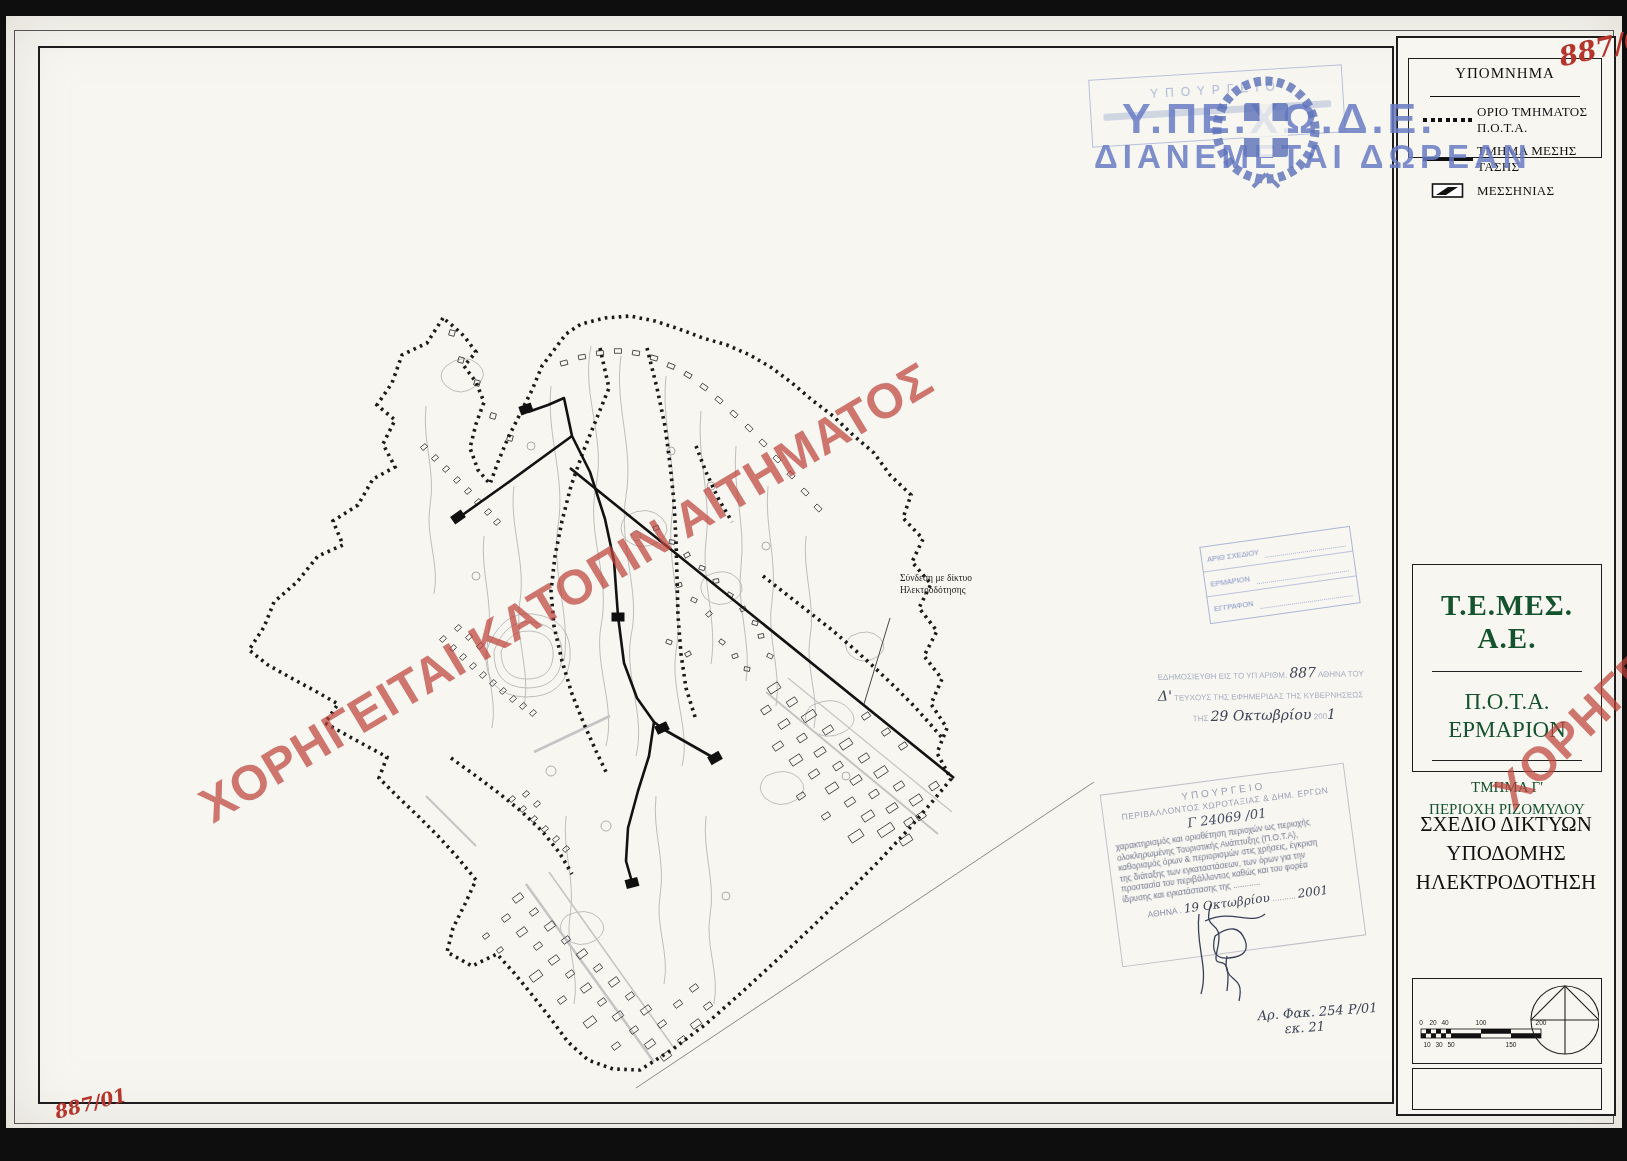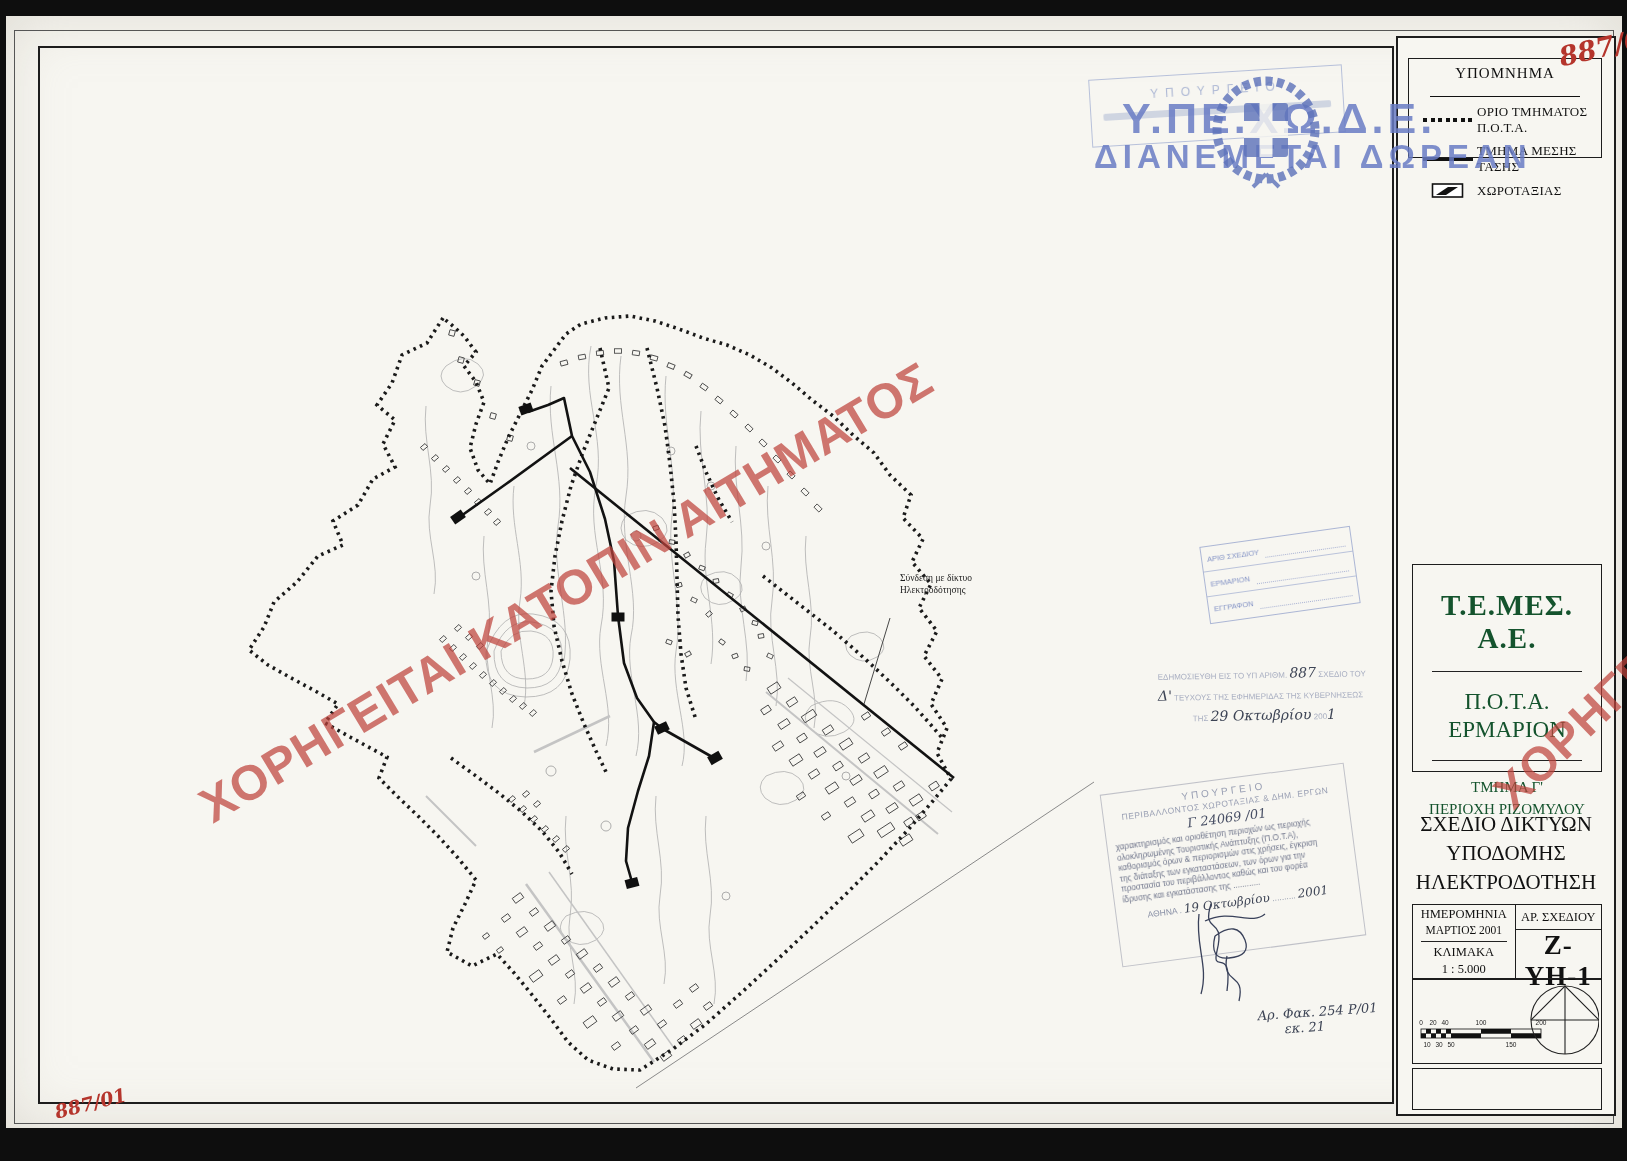--- a/index.html
+++ b/index.html
@@ -304,52 +304,40 @@
             </span>
           <span class="legend-label">ΤΜΗΜΑ ΜΕΣΗΣ ΤΑΣΗΣ</span>
         </div>
         <div class="legend-row">
           <span class="legend-sym">
             <svg width="34" height="17">
                 <rect x="1.5" y="2" width="30" height="13" fill="#fff" stroke="#111" stroke-width="1.6"></rect>
                 <path d="M 5,13 L 17,5 L 27,5 L 15,13 Z" fill="#111"></path>
               </svg>
           </span>
-          <span class="legend-label">ΧΩΡΟΤΑΞΙΑΣ</span>
+          <span class="legend-label">ΜΕΣΣΗΝΙΑΣ</span>
         </div>
       </div>
 
       <div class="tb-box">
         <div class="tb-company">Τ.Ε.ΜΕΣ. Α.Ε.</div>
         <div class="tb-sep"></div>
         <div class="tb-proj">Π.Ο.Τ.Α.</div>
         <div class="tb-proj">ΕΡΜΑΡΙΟΝ</div>
         <div class="tb-sep"></div>
         <div class="tb-sect">ΤΜΗΜΑ Γ'</div>
         <div class="tb-sect">ΠΕΡΙΟΧΗ ΡΙΖΟΜΥΛΟΥ</div>
       </div>
 
       <div class="tb-title">
         <div>ΣΧΕΔΙΟ ΔΙΚΤΥΩΝ</div>
         <div>ΥΠΟΔΟΜΗΣ</div>
         <div>ΗΛΕΚΤΡΟΔΟΤΗΣΗ</div>
       </div>
 
-      <div class="meta-box">
-        <div class="meta-left">
-          <div class="a">ΗΜΕΡΟΜΗΝΙΑ</div>
-          <div class="b">ΜΑΡΤΙΟΣ 2001</div>
-          <div class="c">ΚΛΙΜΑΚΑ</div>
-          <div class="d">1 : 5.000</div>
-        </div>
-        <div class="meta-right">
-          <div class="a">ΑΡ. ΣΧΕΔΙΟΥ</div>
-          <div class="b">Ζ-ΥΗ-1</div>
-        </div>
-      </div>
 
       <div class="nav-box">
         <svg width="186" height="82">
 
           <g>
             <text x="8" y="46" font-size="6.5" fill="#222" text-anchor="middle">0</text>
             <text x="20" y="46" font-size="6.5" fill="#222" text-anchor="middle">20</text>
             <text x="32" y="46" font-size="6.5" fill="#222" text-anchor="middle">40</text>
             <text x="68" y="46" font-size="6.5" fill="#222" text-anchor="middle">100</text>
             <text x="128" y="46" font-size="6.5" fill="#222" text-anchor="middle">200</text>
@@ -420,21 +408,21 @@
       <div class="reg-row">
           <span>ΕΓΓΡΑΦΟΝ</span>
           <span class="dots"></span>
         </div>
     </div>
 
     <div class="stamp gz-stamp">
       <div>
         <span>ΕΔΗΜΟΣΙΕΥΘΗ ΕΙΣ ΤΟ ΥΠ ΑΡΙΘΜ.</span>
         <span class="hw">887</span>
-        <span>ΣΧΕΔΙΟ ΤΟΥ</span>
+        <span>ΑΘΗΝΑ ΤΟΥ</span>
       </div>
       <div>
         <span class="hw">Δ'</span>
         <span>ΤΕΥΧΟΥΣ ΤΗΣ ΕΦΗΜΕΡΙΔΑΣ ΤΗΣ ΚΥΒΕΡΝΗΣΕΩΣ</span>
       </div>
       <div style="text-align:center;">
         <span>ΤΗΣ</span>
         <span class="hw">29 Οκτωβρίου</span>
         <span>200</span><span class="hw">1</span>
       </div>

